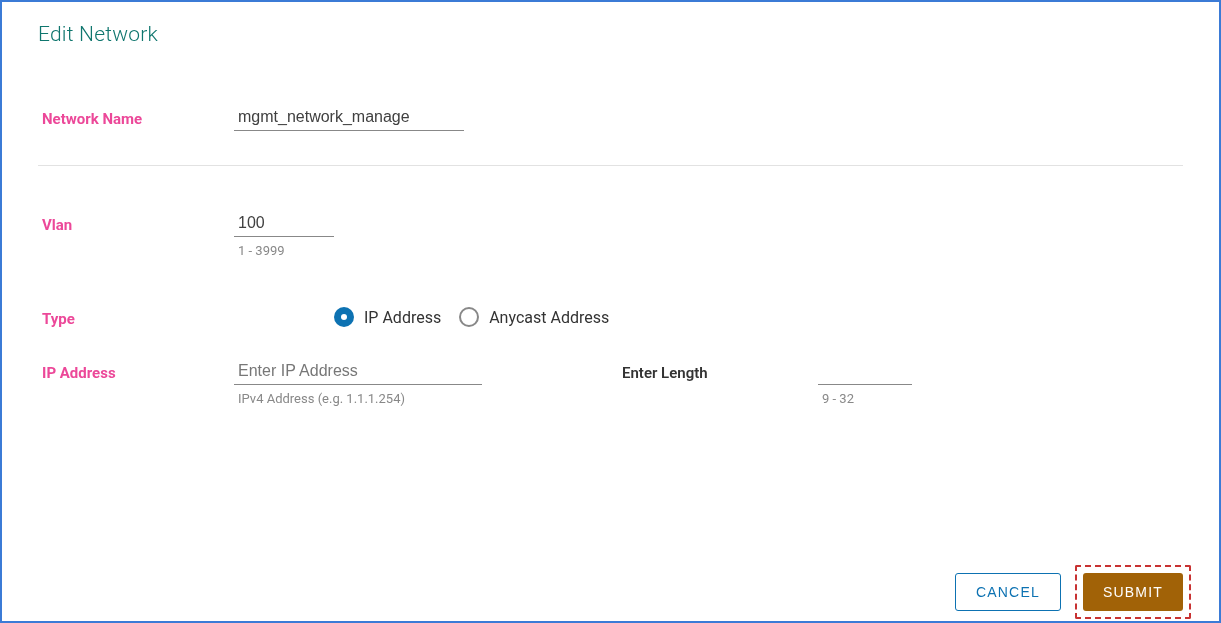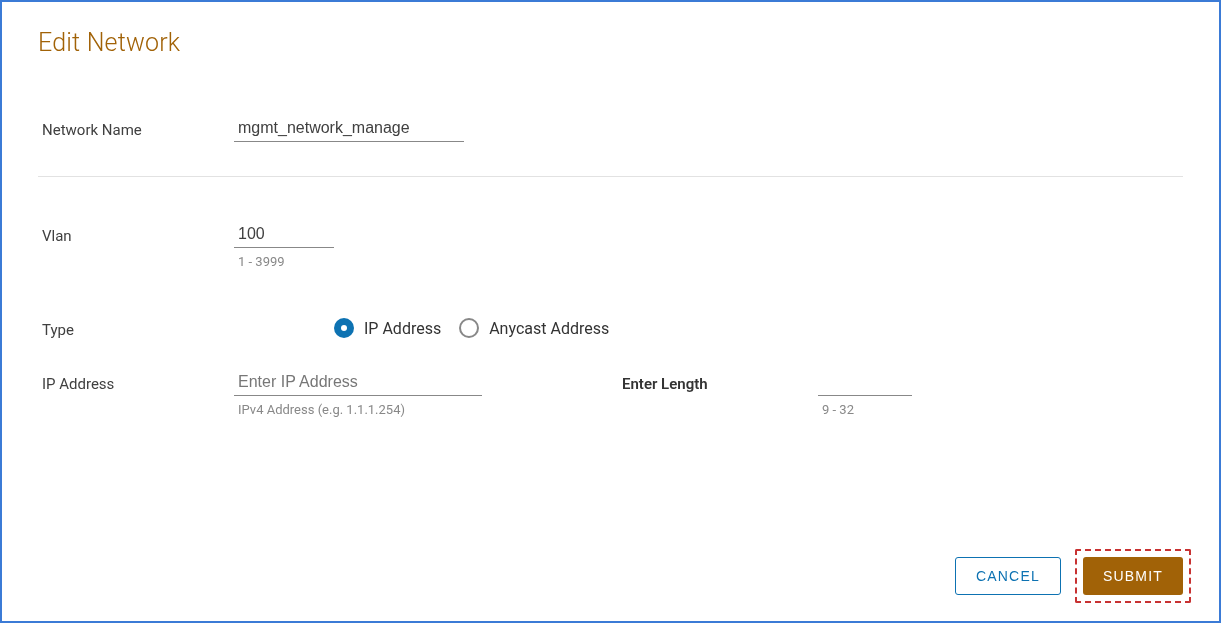--- a/index.html
+++ b/index.html
@@ -13,38 +13,38 @@
   }
   .dialog {
     width: 1221px;
     height: 623px;
     border: 2px solid #3b7bd6;
     padding: 18px 36px 24px 36px;
     position: relative;
     background: #fff;
   }
   .title {
-    font-size: 25px;
+    font-size: 21px;
     font-weight: 300;
-    color: #a16207;
-    margin: 8px 0 60px 0;
+    color: #0f766e;
+    margin: 2px 0 60px 0;
     letter-spacing: 0.2px;
   }
   .form-row {
     display: flex;
     align-items: flex-start;
     margin-bottom: 20px;
     padding-left: 4px;
   }
   .label {
     width: 192px;
     flex: 0 0 192px;
     font-size: 15px;
-    font-weight: 400;
-    color: #404040;
+    font-weight: 700;
+    color: #ec4899;
     padding-top: 4px;
   }
   .field-col { flex: 0 0 auto; }
   .underline-input {
     border: none;
     border-bottom: 1px solid #888;
     background: transparent;
     font-size: 16px;
     color: #404040;
     padding: 2px 4px 4px 4px;
@@ -118,21 +118,21 @@
     flex: 0 0 196px;
     font-size: 15px;
     font-weight: 600;
     color: #333;
     padding-top: 4px;
     margin-left: 140px;
   }
   .footer {
     position: absolute;
     right: 28px;
-    bottom: 18px;
+    bottom: 2px;
     display: flex;
     align-items: center;
     gap: 14px;
   }
   .btn {
     height: 38px;
     padding: 0 20px;
     font-size: 14px;
     letter-spacing: 1.2px;
     font-weight: 500;

